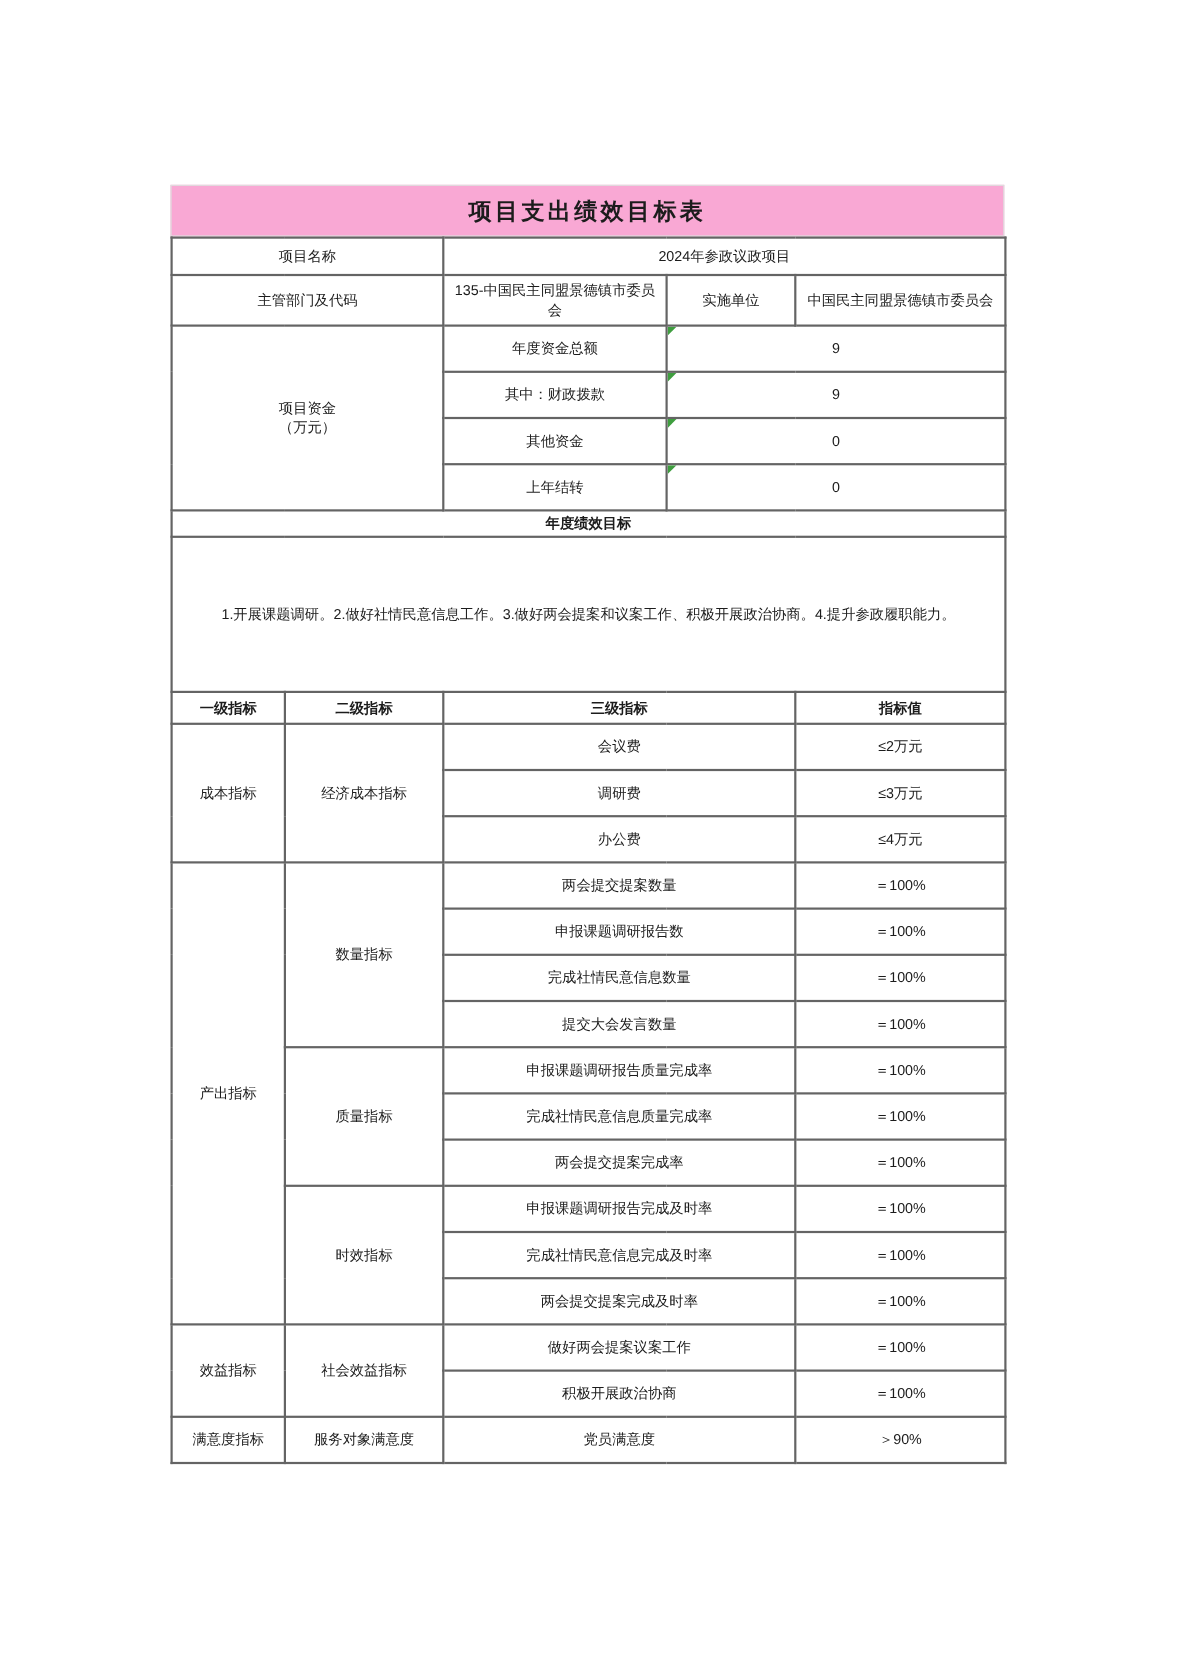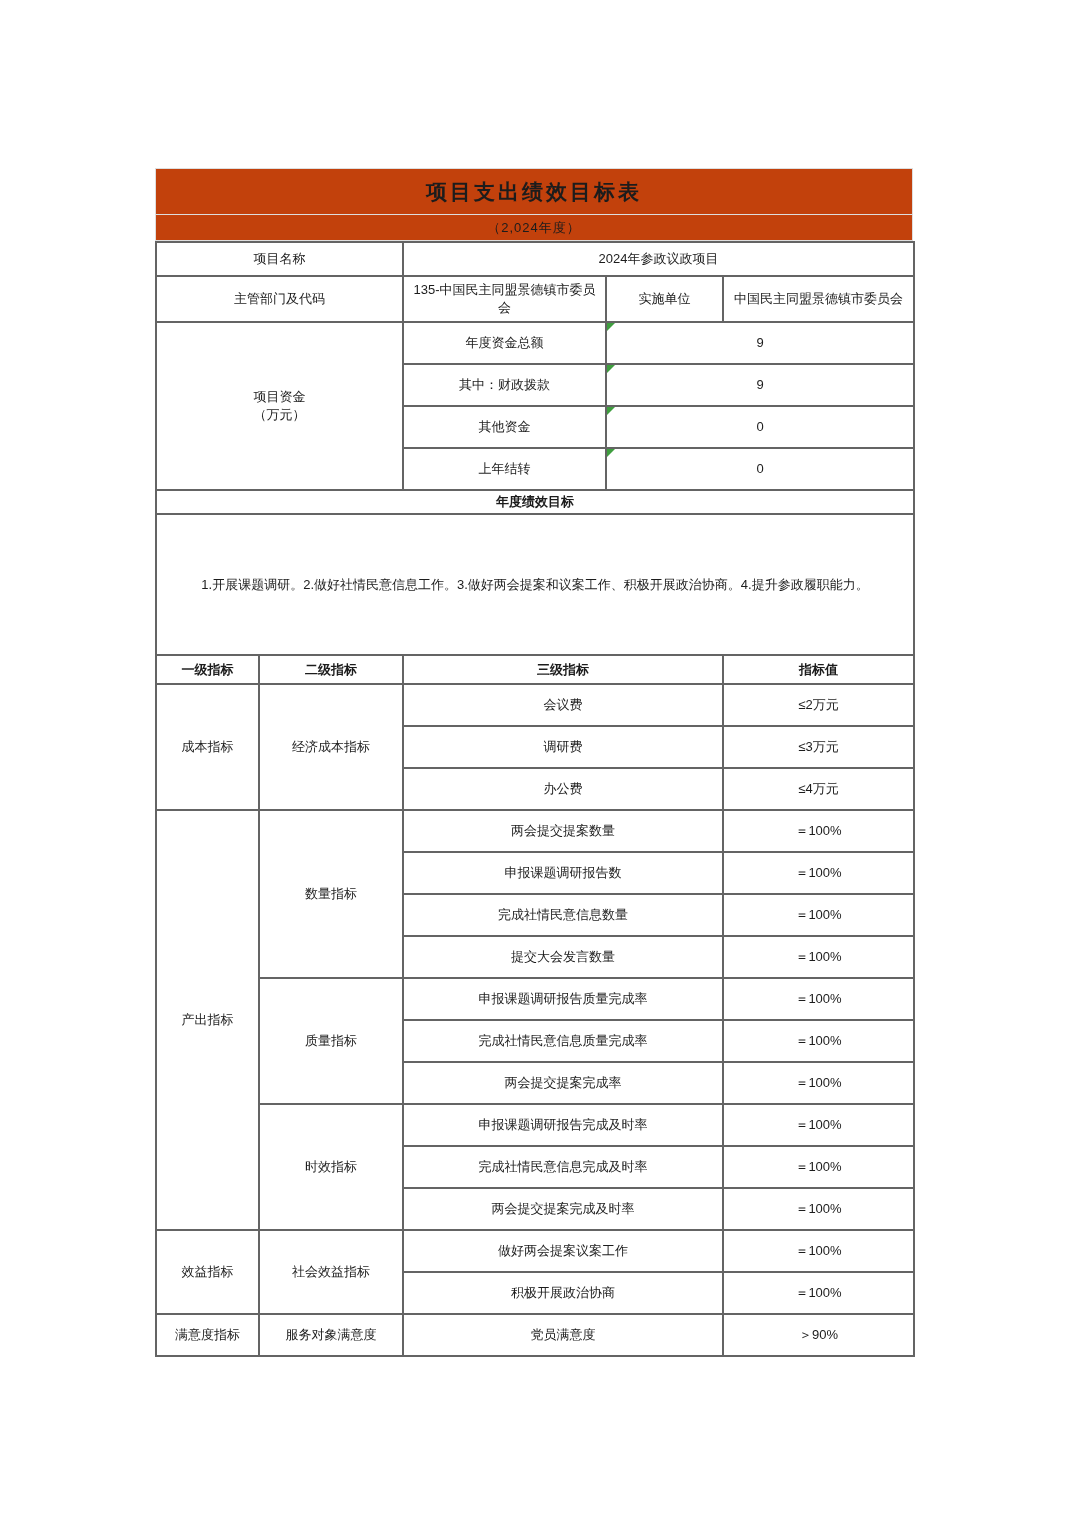--- a/index.html
+++ b/index.html
@@ -15,21 +15,21 @@
     color: #1c1c1c;
   }
   .sheet {
     position: absolute;
     left: 155px;
     top: 168px;
     width: 758px;
   }
   .title-block {
     border: 1px solid #dedede;
-    background: #c2410c;
+    background: #f9a8d4;
     box-sizing: border-box;
     width: 758px;
   }
   .title-row {
     height: 45px;
     display: flex;
     align-items: center;
     justify-content: center;
     font-weight: bold;
     font-size: 21px;
@@ -82,21 +82,20 @@
     border-right: 8px solid transparent;
   }
 </style>
 </head>
 <body>
 
 <div class="sheet">
 
   <div class="title-block">
     <div class="title-row">项目支出绩效目标表</div>
-    <div class="subtitle-row">（2,024年度）</div>
   </div>
 
   <table class="main">
     <colgroup>
       <col style="width:103px">
       <col style="width:144px">
       <col style="width:203px">
       <col style="width:117px">
       <col style="width:191px">
     </colgroup>

